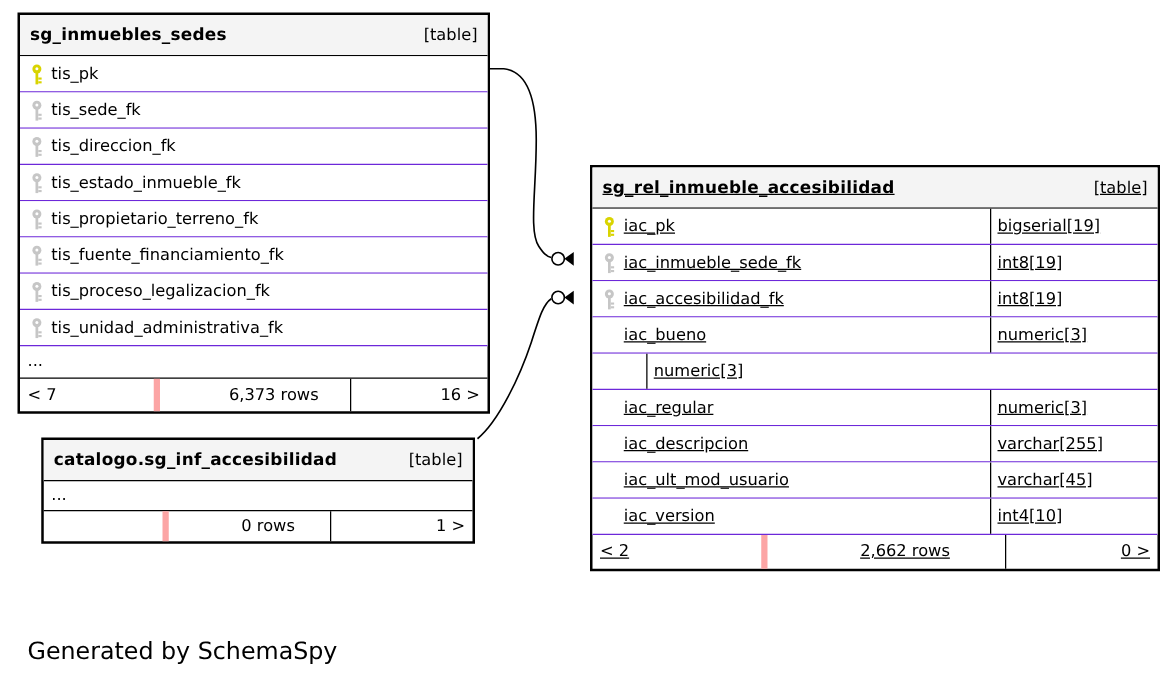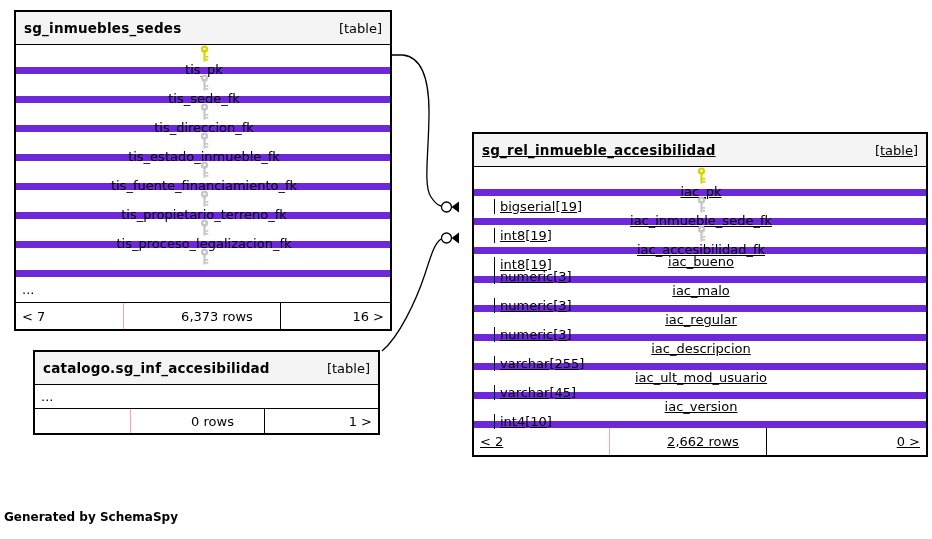--- a/index.html
+++ b/index.html
@@ -12,61 +12,60 @@
     position:absolute;background:#fff;border:2px solid #000;box-sizing:border-box;
   }
   .tbl-header{
     background:#f4f4f4;border-bottom:1px solid #000;
     display:flex;justify-content:space-between;align-items:center;
     padding:16px 8px;box-sizing:border-box;
   }
   .tbl-title{font-weight:bold;font-size:13.5px;letter-spacing:.2px;}
   .tbl-badge{font-weight:normal;font-size:13px;}
   .row{
-    display:flex;align-items:center;border-bottom:7px solid #6d28d9;box-sizing:border-box;
+    display:flex;align-items:center;border-bottom:1px solid #6d28d9;box-sizing:border-box;
     background:#fff;
-    flex-direction:column;
   }
   .icon-slot{width:20px;min-width:20px;display:flex;justify-content:center;align-items:center;margin-left:3px;}
   .col-name{font-size:13px;flex:1;white-space:nowrap;padding-left:2px;}
   .col-type{
     width:134px;min-width:134px;border-left:1px solid #000;align-self:stretch;
     display:flex;align-items:center;padding-left:5px;font-size:13px;box-sizing:border-box;
     white-space:nowrap;
     margin-left:20px;
   }
   .ellipsis-row{display:flex;align-items:center;border-bottom:1px solid #000;
     box-sizing:border-box;font-size:13px;padding-left:6px;}
   .tbl-footer{display:flex;box-sizing:border-box;font-size:13px;}
   .tbl-footer .cell{display:flex;align-items:center;box-sizing:border-box;padding:0 6px;}
-  .cell.mid{border-left:1px solid #fca5a5;border-right:1px solid #000;justify-content:center;padding-left:36px;}
+  .cell.mid{border-left:5px solid #fca5a5;border-right:1px solid #000;justify-content:center;padding-left:36px;}
   .cell.left{justify-content:flex-start;}
   .cell.right{justify-content:flex-end;flex:1;}
   .key-pk{fill:#d9d400;}
   .key-fk{fill:#c6c6c6;}
   #rel-lines{position:absolute;left:0;top:0;pointer-events:none;}
   .rel-path{stroke:#000;stroke-width:1.3;fill:none;}
   .rel-circle{stroke:#000;stroke-width:1.3;fill:#fff;}
   .rel-arrow{fill:#000;stroke:none;}
-  #note{position:absolute;left:4px;top:510px;font-size:12px;font-weight:bold;}
+  #note{position:absolute;left:22px;top:510px;font-size:19px;}
   
   #tbl-inmuebles{left:14px;top:10px;width:378px;}
   #tbl-inmuebles .tbl-header{height:28px;}
   #tbl-inmuebles .row{height:29px;}
   #tbl-inmuebles .ellipsis-row{height:26px;}
   #tbl-inmuebles .tbl-footer{height:26px;}
   #tbl-inmuebles .cell.left{width:107px;}
   #tbl-inmuebles .cell.mid{width:158px;}
 
   #tbl-rel{left:472px;top:132px;width:456px;text-decoration:underline;}
   #tbl-rel .tbl-header{height:30px;}
   #tbl-rel .row{height:29px;}
   #tbl-rel .tbl-footer{height:27px;}
   #tbl-rel .cell.left{width:135px;}
-  #tbl-rel .cell.mid{width:158px;}
+  #tbl-rel .cell.mid{width:196px;}
 
   #tbl-catalogo{left:33px;top:350px;width:347px;}
   #tbl-catalogo .tbl-header{height:16px;gap:15px;}
   #tbl-catalogo .ellipsis-row{height:24px;}
   #tbl-catalogo .tbl-footer{height:24px;justify-content:space-between;}
   #tbl-catalogo .cell.left{width:95px;}
   #tbl-catalogo .cell.mid{width:135px;}
 </style>
 </head>
 <body>
@@ -137,56 +136,57 @@
   <div class="row">
     <span class="icon-slot">
         <svg class="key-fk" width="11" height="17" viewBox="0 0 11 17">
           <circle cx="5.5" cy="4.2" r="3.6"></circle>
           <circle cx="5.5" cy="3.9" r="1.2" fill="#ffffff"></circle>
           <rect x="4.4" y="7" width="2.2" height="9.5"></rect>
           <rect x="6.6" y="11" width="2.7" height="1.7"></rect>
           <rect x="6.6" y="14" width="2.7" height="1.7"></rect>
         </svg>
       </span>
+    <span class="col-name">tis_propietario_terreno_fk</span>
+  </div>
+  <div class="row">
+    <span class="icon-slot">
+        <svg class="key-fk" width="11" height="17" viewBox="0 0 11 17">
+          <circle cx="5.5" cy="4.2" r="3.6"></circle>
+          <circle cx="5.5" cy="3.9" r="1.2" fill="#ffffff"></circle>
+          <rect x="4.4" y="7" width="2.2" height="9.5"></rect>
+          <rect x="6.6" y="11" width="2.7" height="1.7"></rect>
+          <rect x="6.6" y="14" width="2.7" height="1.7"></rect>
+        </svg>
+      </span>
     <span class="col-name">tis_fuente_financiamiento_fk</span>
   </div>
   <div class="row">
     <span class="icon-slot">
         <svg class="key-fk" width="11" height="17" viewBox="0 0 11 17">
           <circle cx="5.5" cy="4.2" r="3.6"></circle>
           <circle cx="5.5" cy="3.9" r="1.2" fill="#ffffff"></circle>
           <rect x="4.4" y="7" width="2.2" height="9.5"></rect>
           <rect x="6.6" y="11" width="2.7" height="1.7"></rect>
           <rect x="6.6" y="14" width="2.7" height="1.7"></rect>
         </svg>
       </span>
-    <span class="col-name">tis_propietario_terreno_fk</span>
-  </div>
-  <div class="row">
-    <span class="icon-slot">
-        <svg class="key-fk" width="11" height="17" viewBox="0 0 11 17">
-          <circle cx="5.5" cy="4.2" r="3.6"></circle>
-          <circle cx="5.5" cy="3.9" r="1.2" fill="#ffffff"></circle>
-          <rect x="4.4" y="7" width="2.2" height="9.5"></rect>
-          <rect x="6.6" y="11" width="2.7" height="1.7"></rect>
-          <rect x="6.6" y="14" width="2.7" height="1.7"></rect>
-        </svg>
-      </span>
     <span class="col-name">tis_proceso_legalizacion_fk</span>
   </div>
   <div class="row">
     <span class="icon-slot">
         <svg class="key-fk" width="11" height="17" viewBox="0 0 11 17">
           <circle cx="5.5" cy="4.2" r="3.6"></circle>
           <circle cx="5.5" cy="3.9" r="1.2" fill="#ffffff"></circle>
           <rect x="4.4" y="7" width="2.2" height="9.5"></rect>
           <rect x="6.6" y="11" width="2.7" height="1.7"></rect>
           <rect x="6.6" y="14" width="2.7" height="1.7"></rect>
         </svg>
       </span>
+    <span class="col-name">tis_unidad_administrativa_fk</span>
   </div>
   <div class="ellipsis-row">...</div>
   <div class="tbl-footer">
     <span class="cell left">&lt; 7</span>
     <span class="cell mid">6,373 rows</span>
     <span class="cell right">16 &gt;</span>
   </div>
 </div>
 
 <div class="tbl" id="tbl-rel">
@@ -233,21 +233,20 @@
     <span class="col-name">iac_accesibilidad_fk</span>
     <span class="col-type">int8[19]</span>
   </div>
   <div class="row">
     <span class="icon-slot"></span>
     <span class="col-name">iac_bueno</span>
     <span class="col-type">numeric[3]</span>
   </div>
   <div class="row">
     <span class="icon-slot"></span>
-    <span class="col-name">iac_malo</span>
     <span class="col-type">numeric[3]</span>
   </div>
   <div class="row">
     <span class="icon-slot"></span>
     <span class="col-name">iac_regular</span>
     <span class="col-type">numeric[3]</span>
   </div>
   <div class="row">
     <span class="icon-slot"></span>
     <span class="col-name">iac_descripcion</span>

